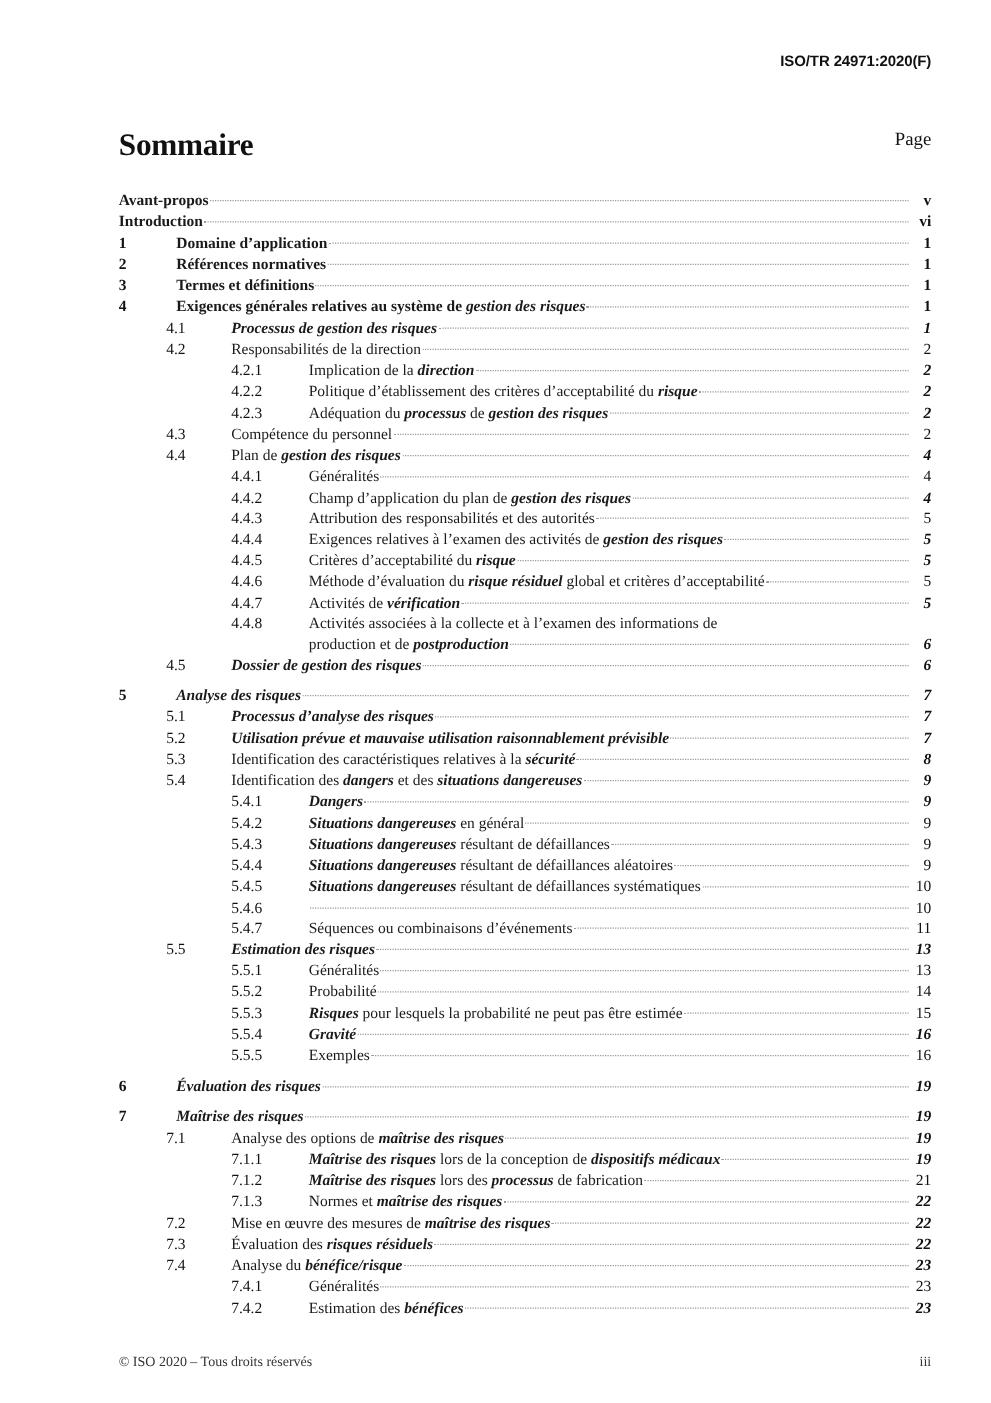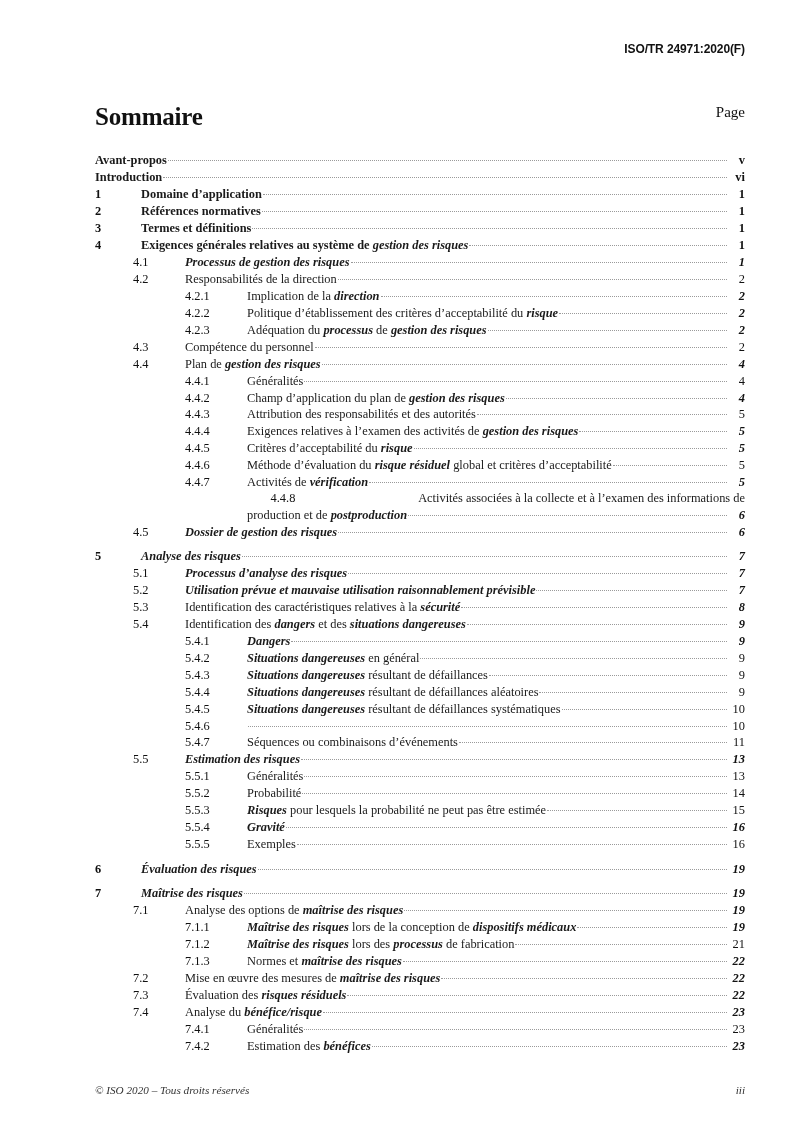--- a/index.html
+++ b/index.html
@@ -39,21 +39,20 @@
   
   .toc{
     position:absolute; left:95px; right:48px; top:152px;
     font-size:12.4px;
   }
 
   .row{
     display:flex; align-items:baseline;
     line-height:15.55px;
     white-space:nowrap;
-    justify-content:space-between;
   }
   .row.gap-before{ margin-top:7.6px; }
 
   
   .num{
     flex:0 0 auto;
     font-size:12.4px;
     color:#111;
   }
   .num.lvl1{ width:46px; font-weight:bold; }
@@ -87,21 +86,21 @@
   .r-bi   { font-weight:bold;   font-style:italic; }
   .r-b    { font-weight:bold;   font-style:normal; }
 
   
   .row.cont .label{ padding-left:0; }
 
   
   .footer{
     position:absolute; left:95px; right:48px; bottom:26px;
     display:flex; justify-content:space-between; align-items:baseline;
-    font-size:11.2px; color:#333;font-style:italic;
+    font-size:11.2px; color:#333;
   }
   .footer .fpage{ font-weight:normal; }
 </style>
 </head>
 <body>
 
 <div class="page">
 
   <div class="doc-header">ISO/TR 24971:2020(F)</div>
 

